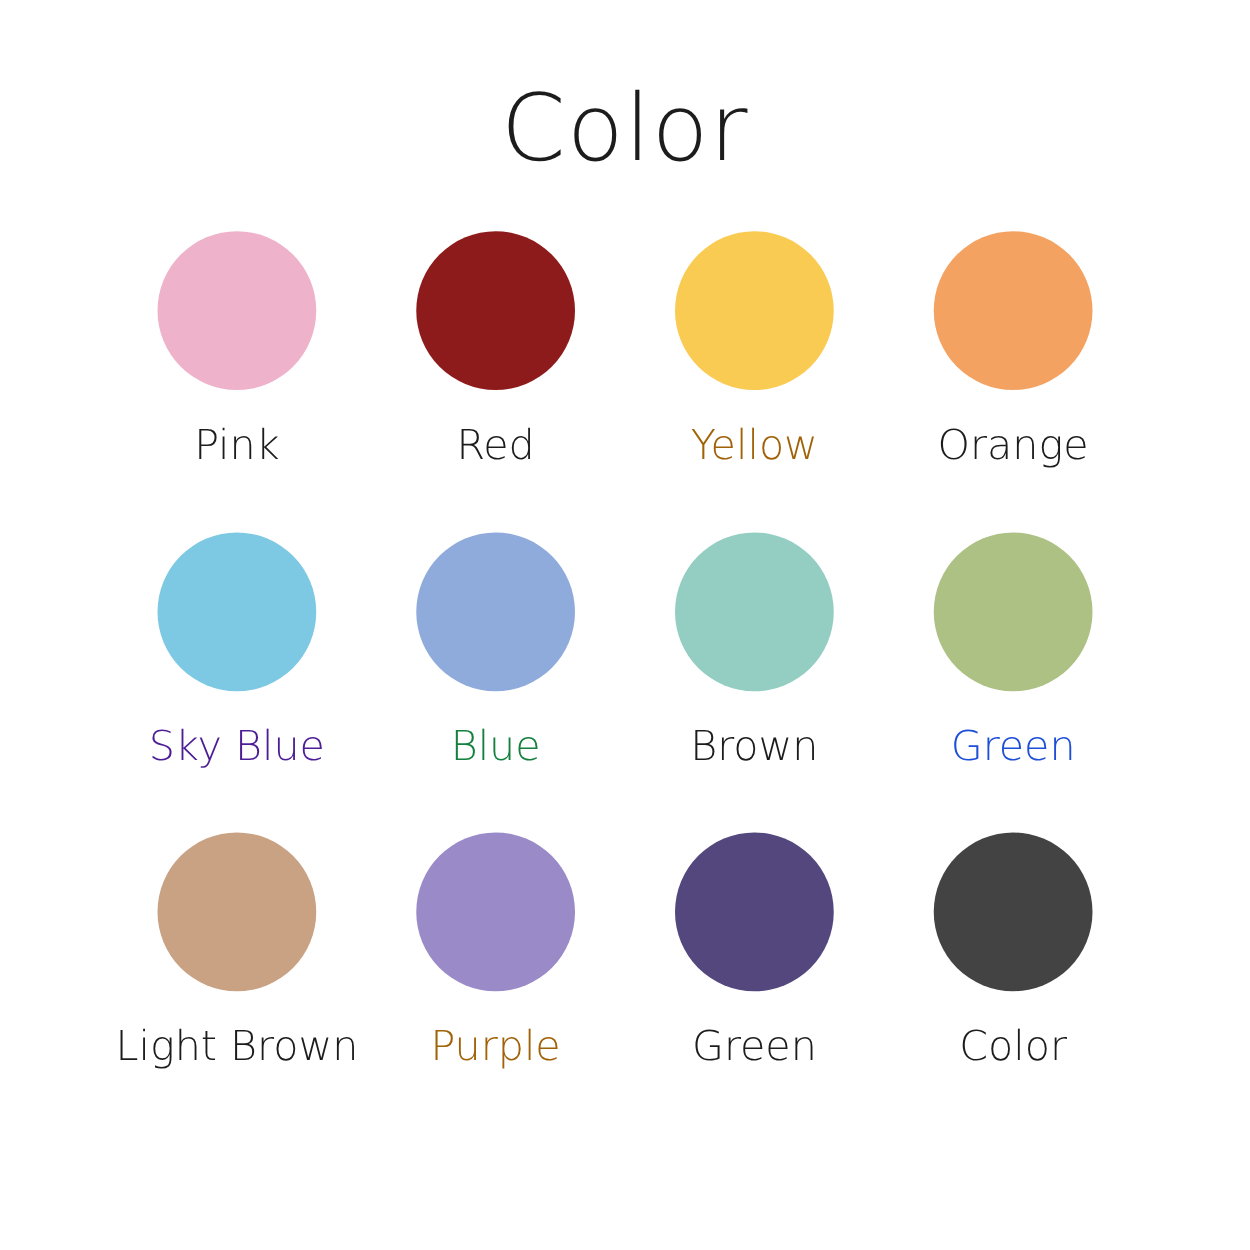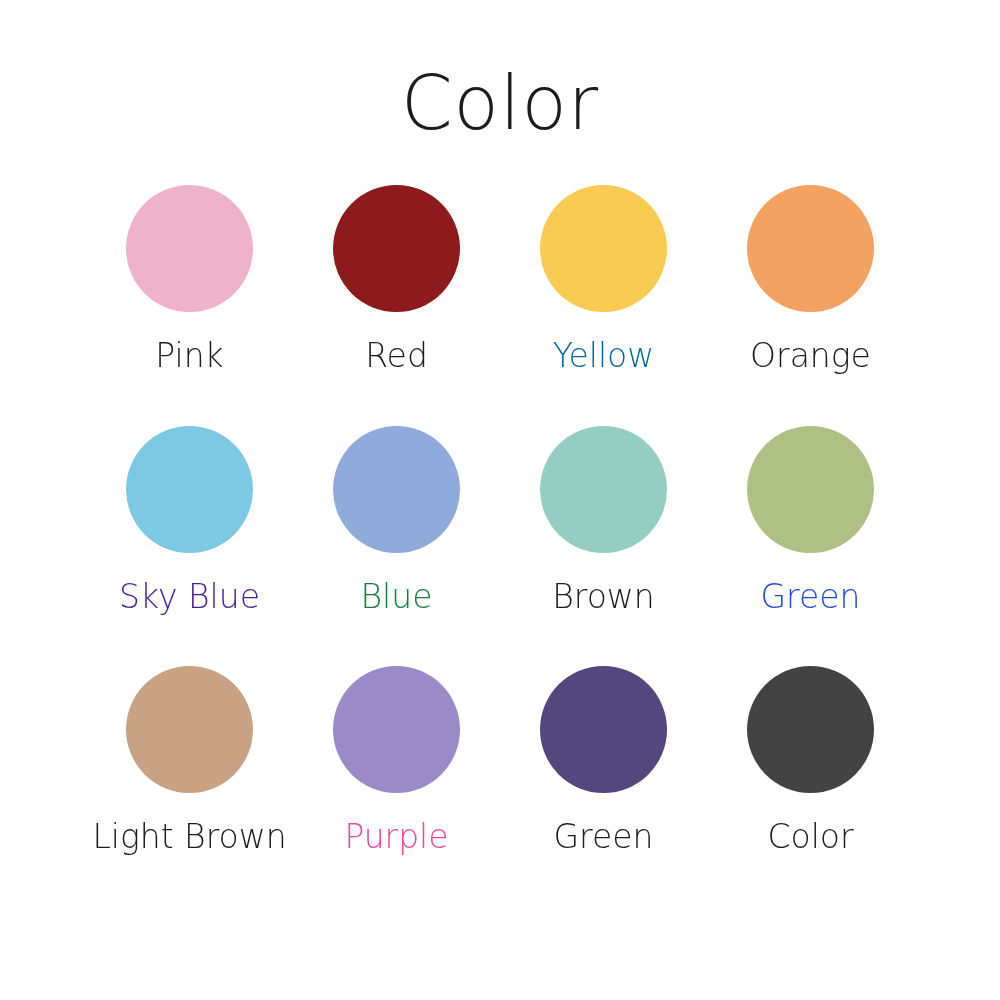--- a/index.html
+++ b/index.html
@@ -89,21 +89,21 @@
       <div class="swatch-cell">
         <span class="swatch-dot" style="background: rgb(239, 178, 203);"></span>
         <span class="swatch-label" style="color: rgb(28, 28, 28);">Pink</span>
       </div>
       <div class="swatch-cell">
         <span class="swatch-dot" style="background: rgb(142, 27, 27);"></span>
         <span class="swatch-label" style="color: rgb(28, 28, 28);">Red</span>
       </div>
       <div class="swatch-cell">
         <span class="swatch-dot" style="background: rgb(250, 203, 83);"></span>
-        <span class="swatch-label" style="color: #0369a1;">Yellow</span>
+        <span class="swatch-label" style="color: #a16207;">Yellow</span>
       </div>
       <div class="swatch-cell">
         <span class="swatch-dot" style="background: rgb(244, 162, 97);"></span>
         <span class="swatch-label" style="color: rgb(28, 28, 28);">Orange</span>
       </div>
     </div>
 
     <div class="swatch-row row-1">
       <div class="swatch-cell">
         <span class="swatch-dot" style="background: rgb(125, 201, 227);"></span>
@@ -123,21 +123,21 @@
       </div>
     </div>
 
     <div class="swatch-row row-2">
       <div class="swatch-cell">
         <span class="swatch-dot" style="background: rgb(201, 161, 131);"></span>
         <span class="swatch-label" style="color: rgb(28, 28, 28);">Light Brown</span>
       </div>
       <div class="swatch-cell">
         <span class="swatch-dot" style="background: rgb(154, 138, 200);"></span>
-        <span class="swatch-label" style="color: #ec4899;">Purple</span>
+        <span class="swatch-label" style="color: #a16207;">Purple</span>
       </div>
       <div class="swatch-cell">
         <span class="swatch-dot" style="background: rgb(83, 71, 125);"></span>
         <span class="swatch-label" style="color: rgb(28, 28, 28);">Green</span>
       </div>
       <div class="swatch-cell">
         <span class="swatch-dot" style="background: rgb(67, 67, 67);"></span>
         <span class="swatch-label" style="color: rgb(28, 28, 28);">Color</span>
       </div>
     </div>

